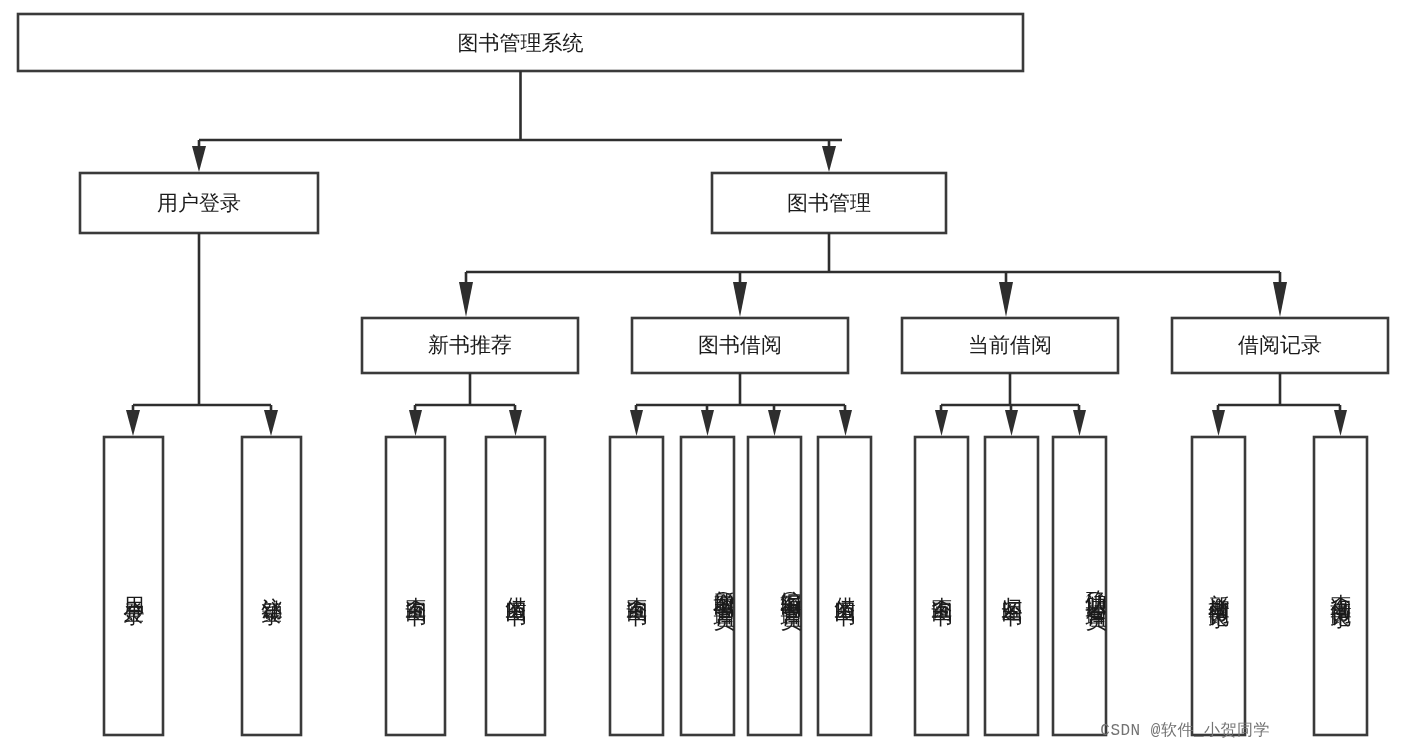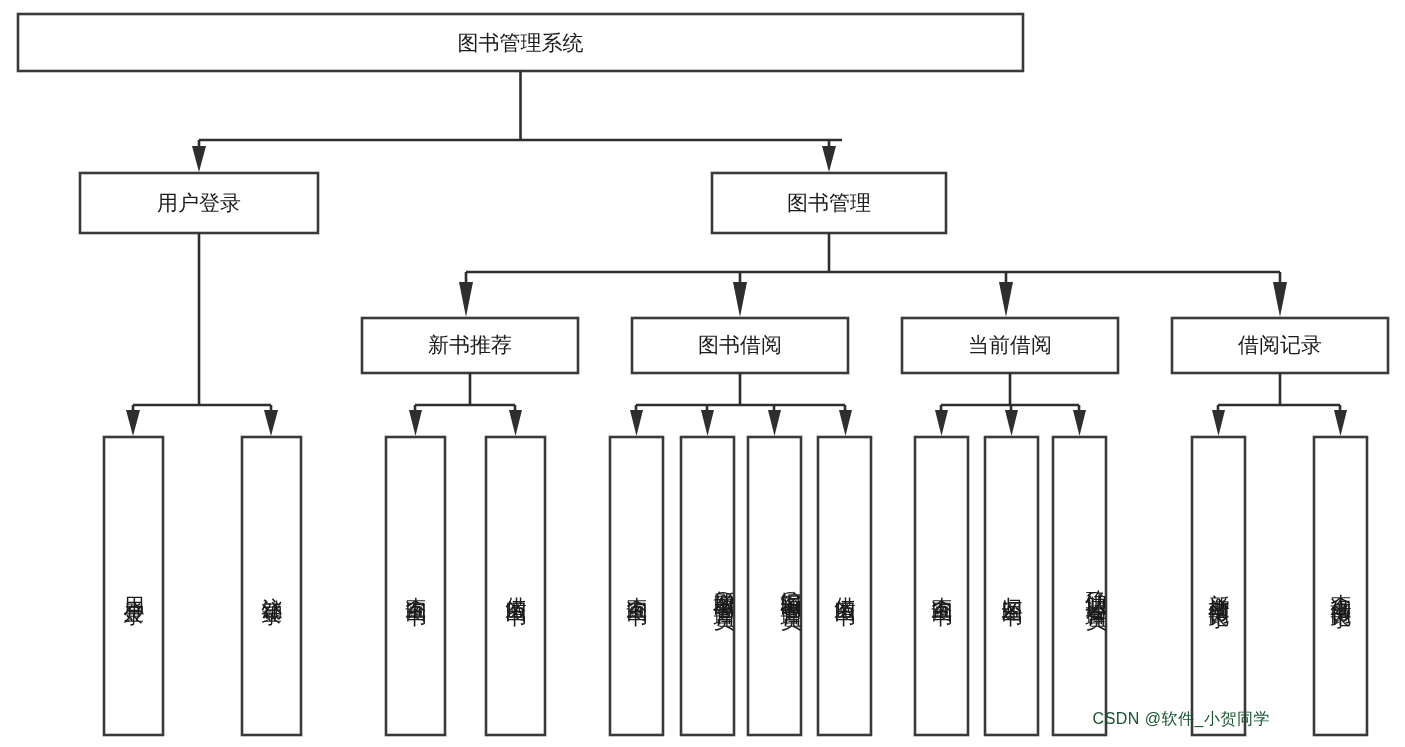--- a/index.html
+++ b/index.html
@@ -57,24 +57,24 @@
     color: #1b1b1b;
     letter-spacing: 3px;
     line-height: 1;
     text-align: center;
     white-space: nowrap;
     pointer-events: none;
   }
   .watermark {
     position: absolute;
     right: 12px;
-    bottom: 17px;
-    font-family: Liberation Sans, sans-serif;
+    bottom: 6px;
+    font-family: Liberation Mono, monospace;
     font-size: 16px;
-    color: #14532d;
+    color: #737373;
     letter-spacing: 0.5px;
     white-space: nowrap;
   }
 </style>
 </head>
 <body>
 
 <div id="diagram-root">
 
   <svg class="flow" viewBox="0 0 1405 747" xmlns="http://www.w3.org/2000/svg">

